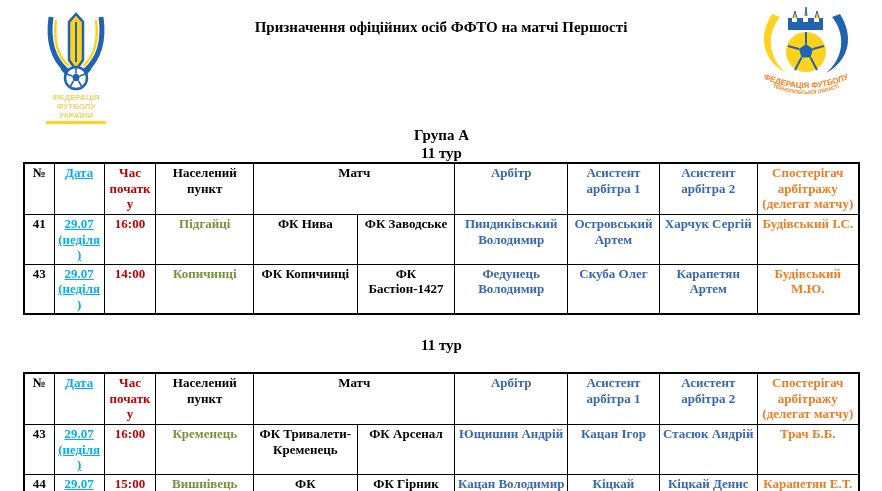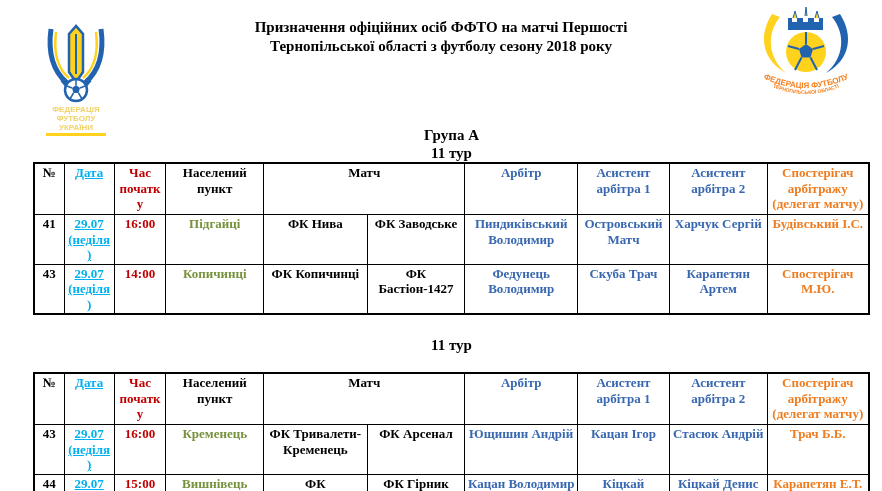--- a/index.html
+++ b/index.html
@@ -2,25 +2,25 @@
 <html style="--c-date: #00B0F0; --c-time: #C00000; --c-venue: #76923C; --c-official: #3968B0; --c-observer: #EE7D22; --c-logo_blue: #2163AF; --c-logo_yellow: #FFD21E; --c-logo_orange: #F58220;"><head>
 <meta charset="utf-8">
 <style>
   html,body{margin:0;padding:0;background:#fff;}
   .page{position:relative;width:882px;height:491px;background:#fff;overflow:hidden;
         font-family:"Liberation Serif",serif;font-weight:bold;color:#000;}
 
   
   .doc-title{position:absolute;top:10px;left:181px;width:520px;text-align:center;
              font-size:15px;line-height:19px;font-weight:bold;margin-top:8px;}
-  .logo-left{position:absolute;left:36px;top:20px;}
+  .logo-left{position:absolute;left:36px;top:8px;}
   .logo-right{position:absolute;right:16px;top:2px;}
 
   
-  .group-section{position:absolute;left:33px;width:837px;}
+  .group-section{position:absolute;left:23px;width:837px;}
   .group-a{top:126px;}
   .group-b{top:336px;}
   .group-heading{text-align:center;font-size:15px;line-height:18px;height:36px;}
 
   table.sched{width:100%;border-collapse:collapse;table-layout:fixed;
               border:2px solid #000;}
   .sched th,.sched td{border:1.5px solid #000;vertical-align:top;text-align:center;
               padding:1px 2px;font-size:13px;line-height:15.5px;font-weight:bold;
               overflow:hidden;word-wrap:break-word;}
   .sched thead th{height:48px;}
@@ -57,21 +57,20 @@
 
       <text x="40" y="92" text-anchor="middle" font-family="Liberation Sans, sans-serif" font-size="8" font-weight="bold" fill="#F0D36A">ФЕДЕРАЦІЯ</text>
       <text x="40" y="101" text-anchor="middle" font-family="Liberation Sans, sans-serif" font-size="8" font-weight="bold" fill="#F0D36A">ФУТБОЛУ</text>
       <text x="40" y="110" text-anchor="middle" font-family="Liberation Sans, sans-serif" font-size="8" font-weight="bold" fill="#F0D36A">УКРАЇНИ</text>
       <rect x="10" y="113" width="60" height="3" fill="#FFD21E"></rect>
     </svg>
   </div>
 
   <div class="doc-title">
     <div>Призначення офіційних осіб ФФТО на матчі Першості</div>
-    <div>Тернопільської області з футболу сезону 2018 року</div>
   </div>
 
   <div class="logo-right">
     <svg width="120" height="100" viewBox="0 0 120 100">
 
       <path d="M26 12 C12 34 16 58 40 71 C22 56 20 32 34 15 Z" fill="#FFD21E"></path>
       <path d="M94 12 C108 34 104 58 80 71 C98 56 100 32 86 15 Z" fill="#2163AF"></path>
 
       <path d="M42 28 V16 h4 v4 h5 v-4 h6 v4 h5 v-4 h6 v4 h5 v-4 h4 v12 Z" fill="#2163AF"></path>
       <path d="M47 16 L49 9 L51 16 M59 14 L60 5 L61 14 M69 16 L71 9 L73 16" fill="#FFD21E" stroke="#2163AF" stroke-width="1"></path>
@@ -129,38 +128,38 @@
     <td class="c-num">41</td>
     <td class="c-date">
       <div>29.07</div>
       <div>(неділя)</div>
     </td>
     <td class="c-time">16:00</td>
     <td class="c-venue">Підгайці</td>
     <td class="c-team">ФК Нива</td>
     <td class="c-team">ФК Заводське</td>
     <td class="c-official">Пиндиківський Володимир</td>
-    <td class="c-official">Островський Матч</td>
+    <td class="c-official">Островський Артем</td>
     <td class="c-official">Харчук Сергій</td>
     <td class="c-observer">Будівський І.С.</td>
   </tr>
           <tr>
     <td class="c-num">43</td>
     <td class="c-date">
       <div>29.07</div>
       <div>(неділя)</div>
     </td>
     <td class="c-time">14:00</td>
     <td class="c-venue">Копичинці</td>
     <td class="c-team">ФК Копичинці</td>
     <td class="c-team">ФК Бастіон-1427</td>
     <td class="c-official">Федунець Володимир</td>
-    <td class="c-official">Скуба Трач</td>
+    <td class="c-official">Скуба Олег</td>
     <td class="c-official">Карапетян Артем</td>
-    <td class="c-observer">Спостерігач М.Ю.</td>
+    <td class="c-observer">Будівський М.Ю.</td>
   </tr>
         </tbody>
     </table>
   </div>
 
   <div class="group-section group-b">
     <div class="group-heading">
       <div>11 тур</div>
     </div>
     <table class="sched">

